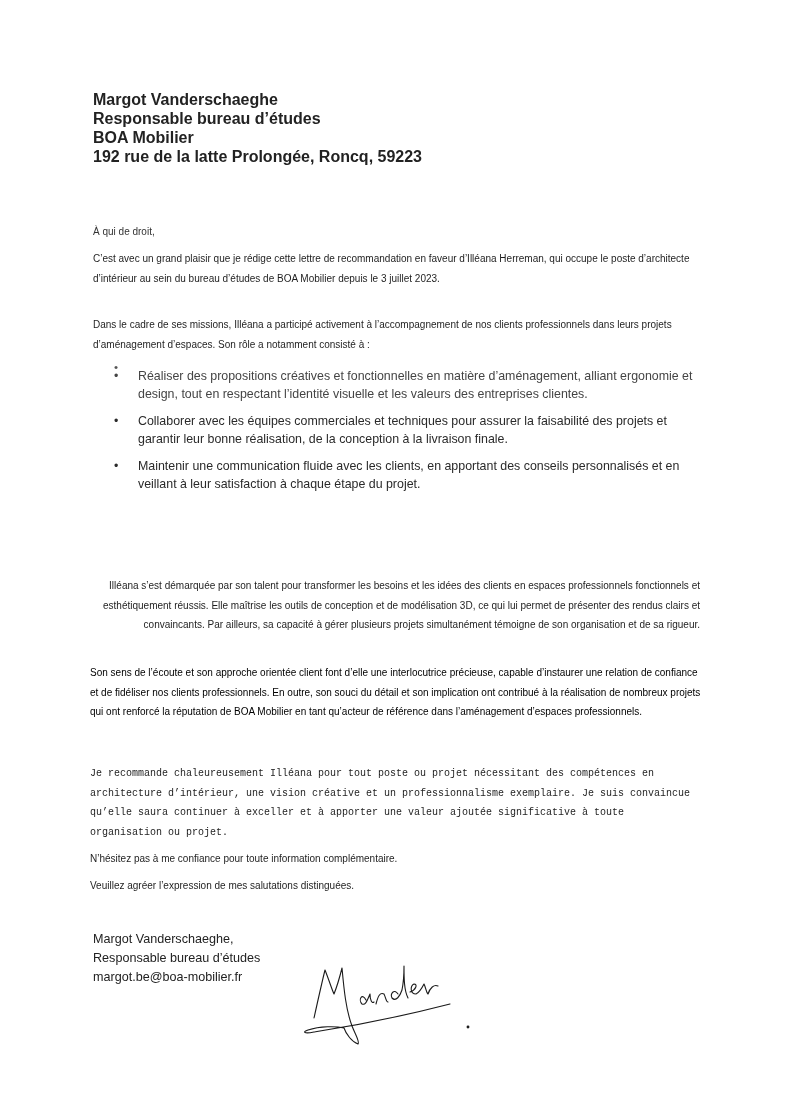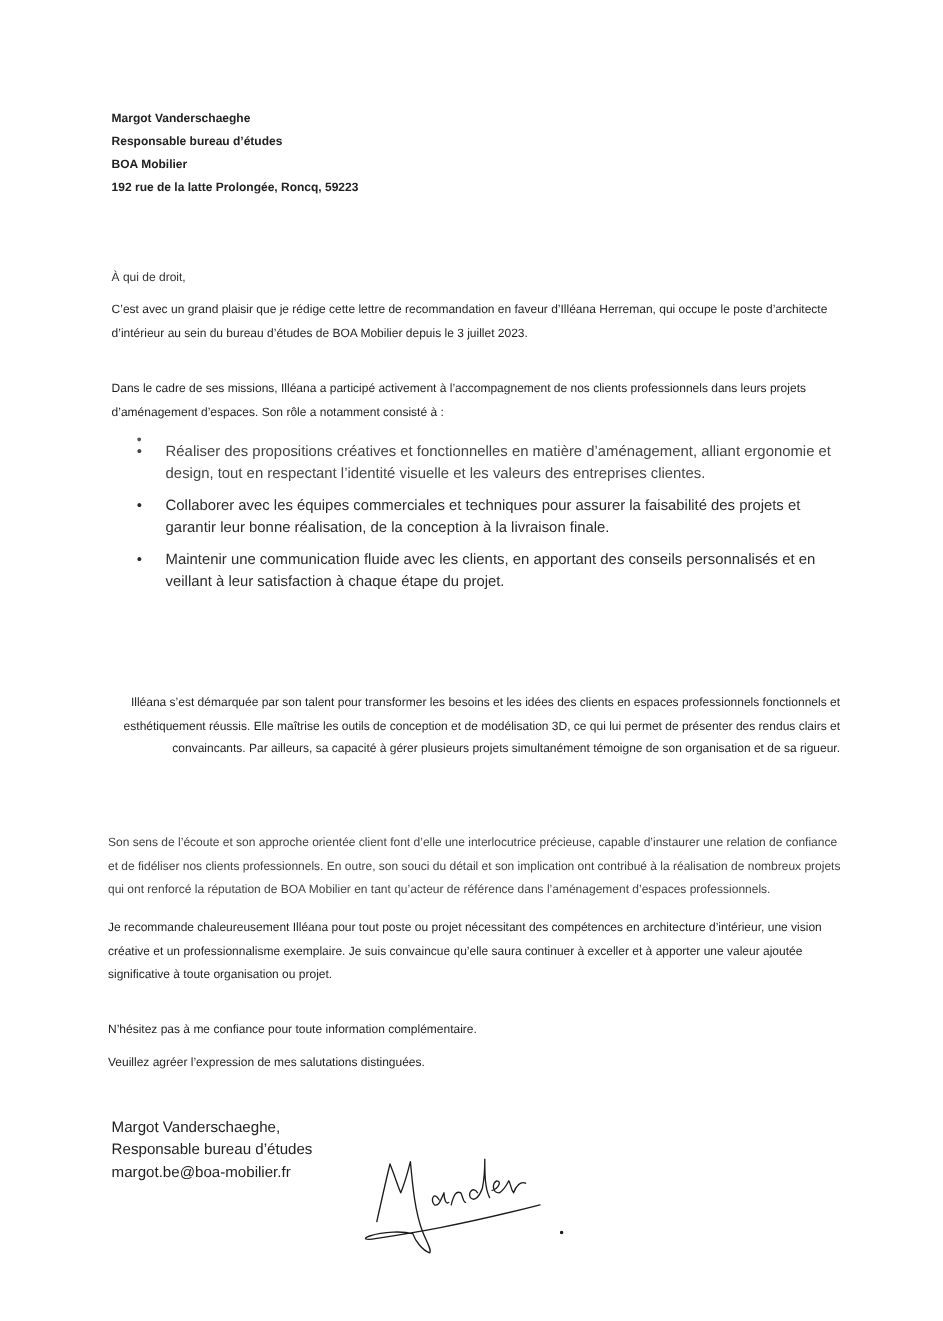--- a/index.html
+++ b/index.html
@@ -1,34 +1,34 @@
 <!DOCTYPE html>
 <html><head>
 <meta charset="utf-8">
 <style>
   html, body { margin: 0; padding: 0; background: #ffffff; }
   body { width: 786px; height: 1101px; position: relative; overflow: hidden;
     font-family: "Liberation Sans", sans-serif; color: #1a1a1a; }
   .abs { position: absolute; }
-  .hdr { left: 93px; top: 90px; font-size: 10px; font-weight: bold; line-height: 19px; color: #222; }
+  .hdr { left: 93px; top: 90px; font-size: 16px; font-weight: bold; line-height: 19px; color: #222; }
   .hdr div { white-space: nowrap; }
   .p { position: absolute; left: 93px; width: 610px; font-size: 10px; line-height: 19.5px; color: #1e1e1e; }
   .salut { top: 222px; color: #333; }
   .p1 { top: 249px; }
   .p2 { top: 315px; }
   .bullets { position: absolute; left: 110px; top: 358px; width: 600px; margin: 0; padding: 0; list-style: none; }
   .bullets li { position: relative; padding-left: 28px; font-size: 12.4px; line-height: 18px; color: #2a2a2a; }
   .bullets li .dot { position: absolute; left: 4px; top: 0; }
   .b1 { margin-top: 0; color: #555 !important; font-size: 11.6px !important; }
   .b2 { margin-top: 9px; color: #444 !important; }
   .b3 { margin-top: 9px; }
   .b4 { margin-top: 9px; }
   .p3 { top: 576px; left: 90px; text-align: right; }
-  .p4 { top: 663px; left: 90px; width: 615px; color: #404040; margin-top: 30px; }
-  .p5 { top: 764px; left: 90px; }
+  .p4 { top: 663px; left: 90px; width: 615px; color: #000000; }
+  .p5 { top: 764px; left: 90px; font-family: Liberation Mono, monospace; }
   .p6 { top: 849px; left: 90px; }
   .p7 { top: 876px; left: 90px; }
   .sig { left: 93px; top: 930px; font-size: 12.6px; line-height: 19px; color: #222; }
   .sig div { white-space: nowrap; }
   .signature { left: 300px; top: 960px; width: 190px; height: 85px; }
 </style>
 </head>
 <body>
 
 <div class="abs hdr">

